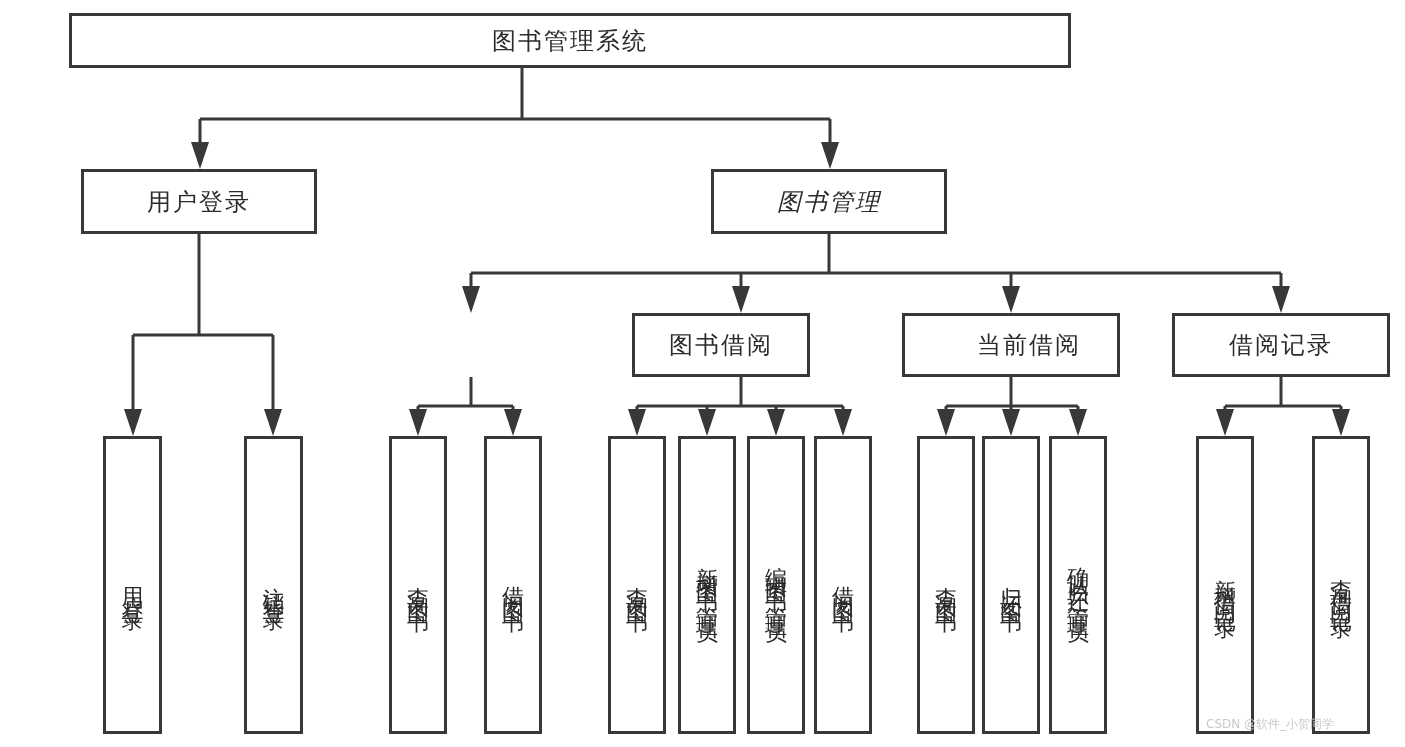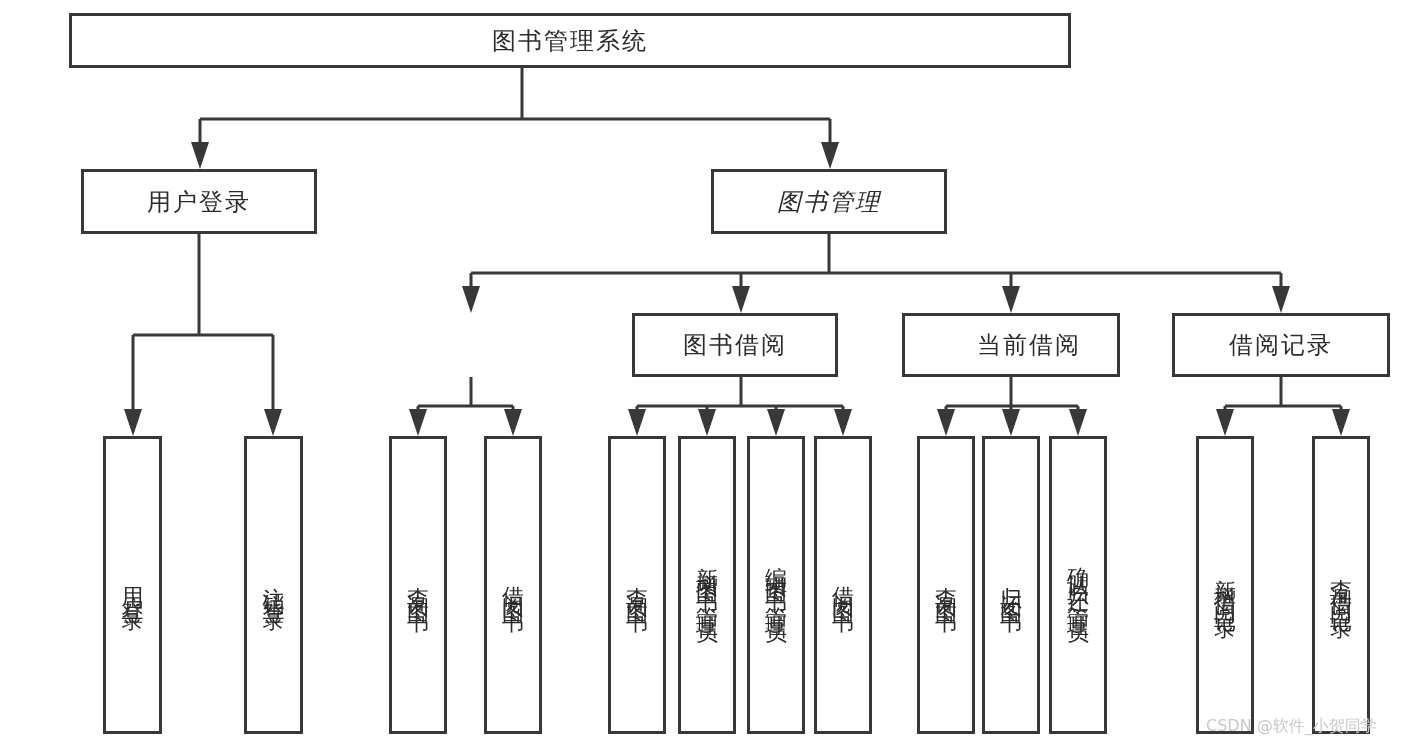--- a/index.html
+++ b/index.html
@@ -37,21 +37,21 @@
     writing-mode: vertical-rl;
     text-orientation: mixed;
     font-size: 22px;
     line-height: 1;
     letter-spacing: 8px;
   }
   #watermark {
     position: absolute;
     left: 1206px;
     top: 716px;
-    font-size: 16px;
+    font-size: 12px;
     letter-spacing: 0;
     color: #c8c8c8;
     z-index: 3;
     white-space: nowrap;
   }
 </style>
 </head>
 <body>
 
 <div id="stage">
@@ -104,21 +104,21 @@
       <polygon points="1216,409 1234,409 1225,436"></polygon>
       <polygon points="1332,409 1350,409 1341,436"></polygon>
     </g>
   </svg>
 
   <div class="node" style="left:21px; top:13px; width:1002px; height:55px;margin-left:48px;">图书管理系统</div>
 
   <div class="node" style="left:81px; top:169px; width:236px; height:65px;">用户登录</div>
   <div class="node" style="left:711px; top:169px; width:236px; height:65px;font-style:italic;">图书管理</div>
 
-  <div class="node" style="left:632px; top:313px; width:206px; height:64px;">图书借阅</div>
+  <div class="node" style="left:632px; top:313px; width:178px; height:64px;">图书借阅</div>
   <div class="node" style="left:902px; top:313px; width:218px; height:64px;padding-left:36px;">当前借阅</div>
   <div class="node" style="left:1172px; top:313px; width:218px; height:64px;">借阅记录</div>
 
   <div class="node leaf" style="left:103px; top:436px; width:59px; height:298px;">
     <span>用户登录</span>
   </div>
   <div class="node leaf" style="left:244px; top:436px; width:59px; height:298px;">
     <span>注销登录</span>
   </div>
 

